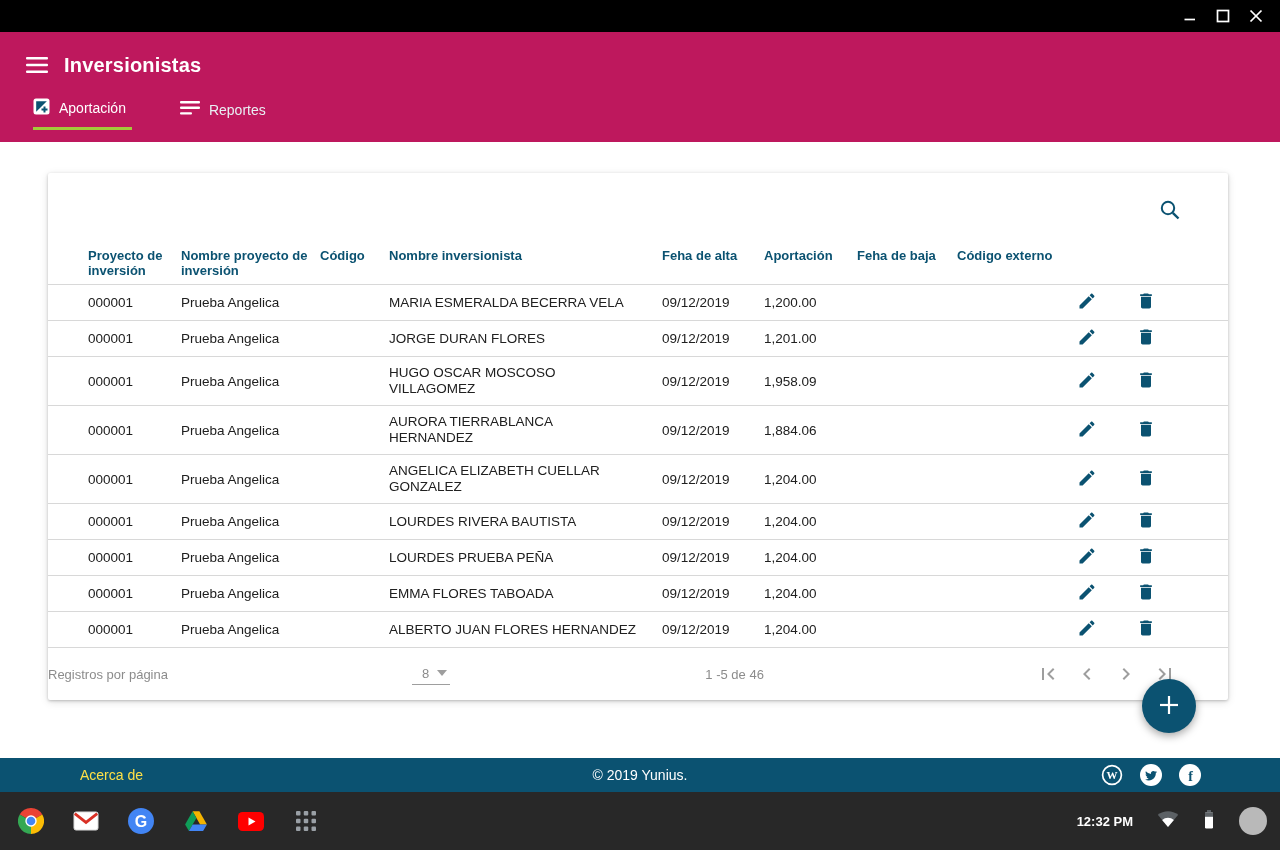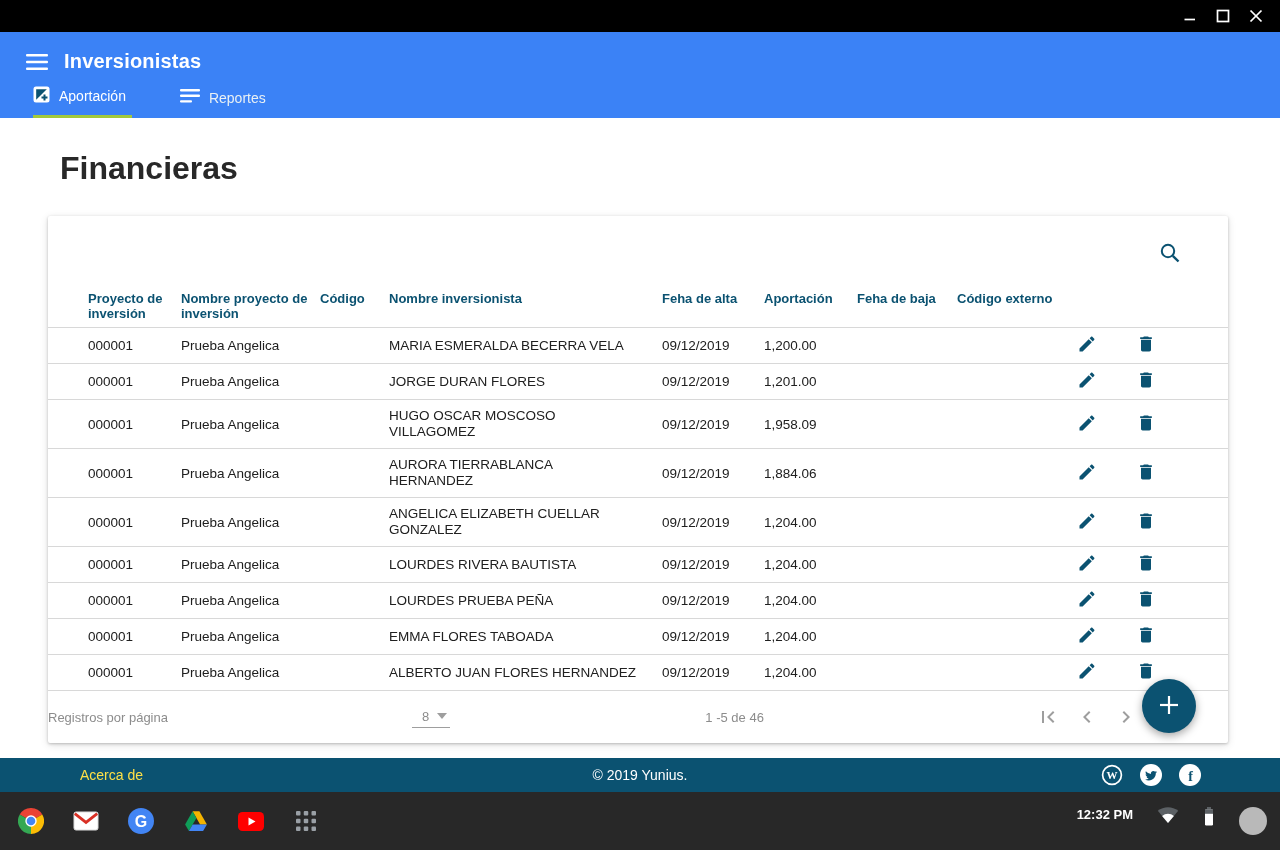--- a/index.html
+++ b/index.html
@@ -5,21 +5,21 @@
   * { margin:0; padding:0; box-sizing:border-box; }
   html,body { width:1280px; height:850px; overflow:hidden; }
   body { font-family:"Liberation Sans","DejaVu Sans",sans-serif; background:#fff; }
   .screen { position:relative; width:1280px; height:850px; display:flex; flex-direction:column; }
 
   
   .titlebar { height:32px; background:#000; display:flex; align-items:center; justify-content:flex-end; gap:15px; padding-right:15px; flex:0 0 auto; }
   .winbtn { width:18px; height:18px; background:none; border:none; display:flex; align-items:center; justify-content:center; cursor:pointer; }
 
   
-  .appbar { height:86px; background:#3b82f6; flex:0 0 auto; display:flex; flex-direction:column; }
+  .appbar { height:110px; background:#be185d; flex:0 0 auto; display:flex; flex-direction:column; }
   .appbar-top { height:56px; display:flex; align-items:center; padding-left:26px; padding-top:10px; }
   .hamburger { background:none; border:none; cursor:pointer; display:flex; align-items:center; }
   .app-title { color:#fff; font-size:20px; font-weight:bold; margin-left:16px; letter-spacing:.2px; }
   .tabs { display:flex; padding-left:33px; gap:48px; align-items:flex-end; height:42px; }
   .tab { display:flex; align-items:center; gap:9px; padding:0 6px 9px 0; border-bottom:3px solid transparent; background:none; border-top:none; border-left:none; border-right:none; cursor:pointer; }
   .tab.active { border-bottom:3px solid #a3c93a; }
   .tab-label { color:#e9f0f4; font-size:14px; }
   .tab.active .tab-label { color:#fff; }
 
   
@@ -60,21 +60,21 @@
   .footer { height:34px; background:#0b5271; flex:0 0 auto; position:relative; display:flex; align-items:center; }
   .footer-about { position:absolute; left:80px; color:#fde047; font-size:14px; background:none; border:none; cursor:pointer; }
   .footer-copy { width:100%; text-align:center; color:#fff; font-size:14px; }
   .footer-social { position:absolute; right:79px; display:flex; gap:17px; align-items:center; }
   .social-btn { background:none; border:none; cursor:pointer; width:22px; height:22px; padding:0; }
 
   
   .taskbar { height:58px; background:#282828; flex:0 0 auto; display:flex; align-items:center; padding-left:18px; }
   .task-apps { display:flex; gap:29px; align-items:center; }
   .task-app { background:none; border:none; cursor:pointer; width:26px; height:26px; padding:0; display:flex; align-items:center; justify-content:center; }
-  .status-tray { margin-left:auto; display:flex; gap:24px; padding-right:13px; cursor:pointer; }
+  .status-tray { margin-left:auto; display:flex; align-items:center; gap:24px; padding-right:13px; cursor:pointer; }
   .tray-time { color:#fff; font-size:13px; font-weight:bold; }
   .avatar { width:28px; height:28px; border-radius:50%; background:#b9b9b9; }
 </style>
 </head>
 <body>
 
 <div class="screen">
 
   <div class="titlebar">
     <button class="winbtn">
@@ -124,21 +124,20 @@
               <rect y="5.6" width="20" height="2.4" rx="1" fill="#fff"></rect>
               <rect y="11.2" width="12" height="2.4" rx="1" fill="#fff"></rect>
             </svg>
         </span>
         <span class="tab-label">Reportes</span>
       </button>
     </div>
   </div>
 
   <div class="main">
-    <h1 class="page-title">Financieras</h1>
 
     <div class="card">
       <div class="card-toolbar">
         <button class="search-btn">
           <svg width="24" height="24" viewBox="0 0 24 24">
               <circle cx="10" cy="10" r="6.2" fill="none" stroke="#0b5271" stroke-width="2"></circle>
               <line x1="14.8" y1="14.8" x2="20.5" y2="20.5" stroke="#0b5271" stroke-width="2.4"></line>
             </svg>
         </button>
       </div>

